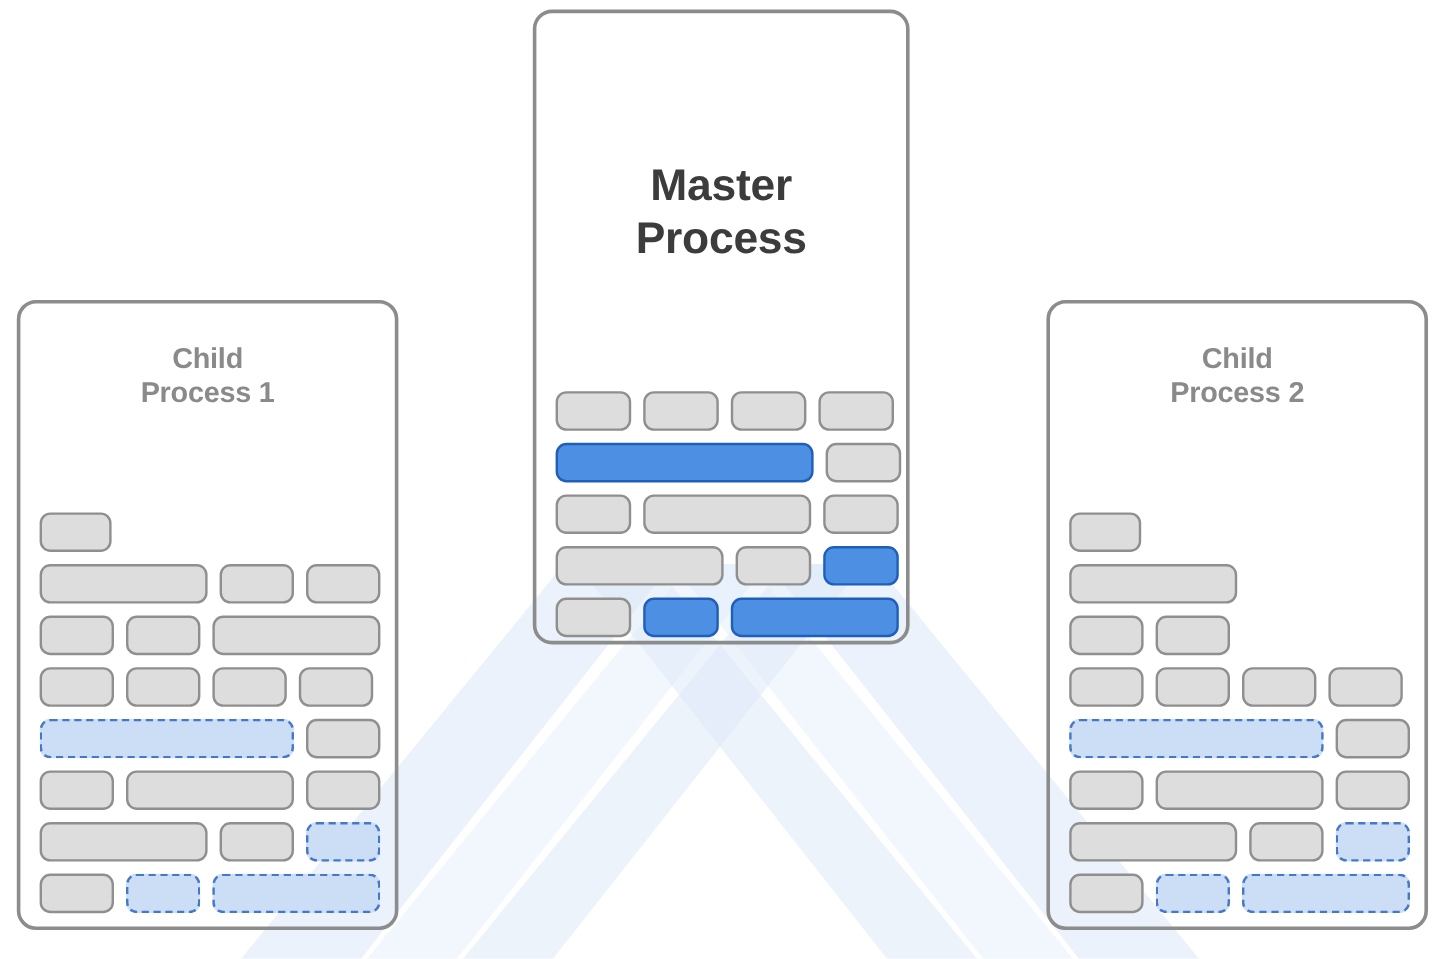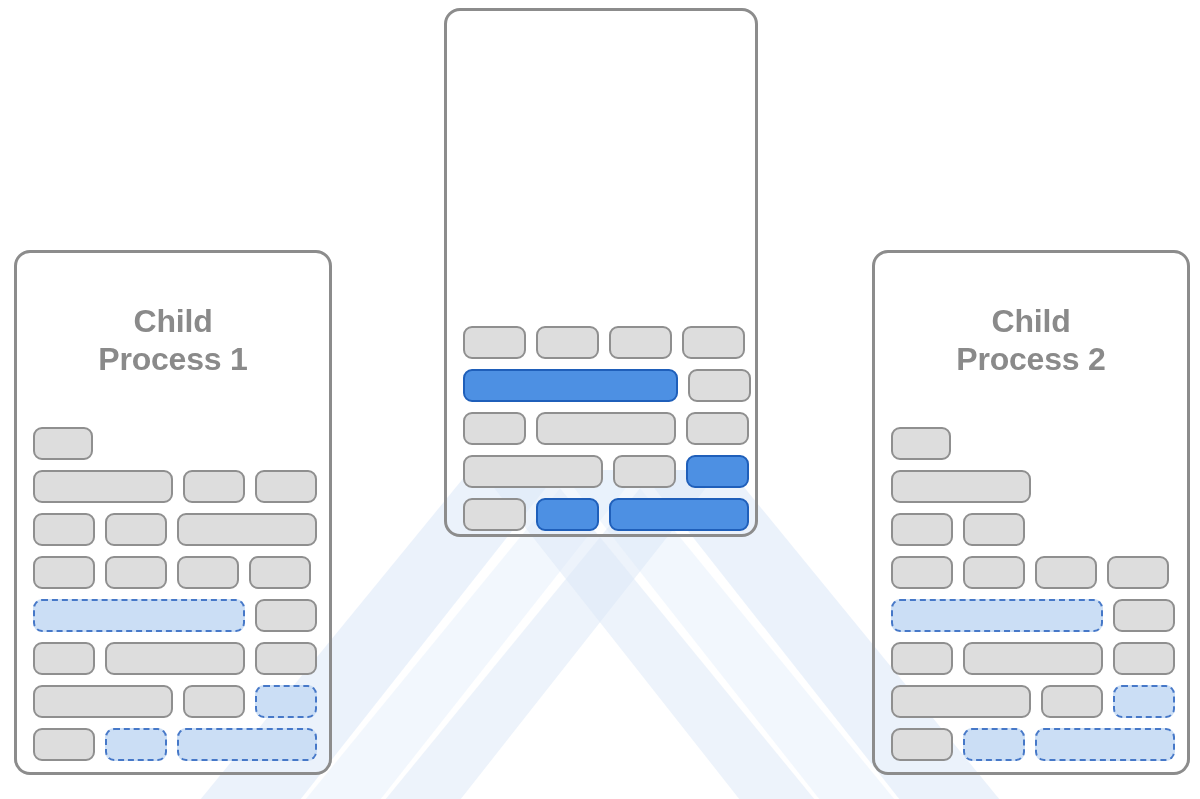--- a/index.html
+++ b/index.html
@@ -48,22 +48,22 @@
     white-space: pre-line;
   }
   .panel-title.master {
     color: #3c3c3c;
     font-size: 37px;
     top: 122px;
     text-shadow: 1px 1px 0 rgba(255,255,255,0.9);
   }
   .panel-title.child {
     color: #8a8a8a;
-    font-size: 32px;
-    top: 50px;
+    font-size: 24px;
+    top: 33px;
   }
 
   
   .block-rows {
     position: absolute;
     left: 0;
     width: 100%;
     box-sizing: border-box;
   }
   .block-row {
@@ -142,20 +142,22 @@
             <div class="block dashed" style="width: 62px; margin-right: 0px;"></div>
           </div>
           <div class="block-row" style="margin-bottom: 10px;">
             <div class="block gray" style="width: 62px; margin-right: 10px;"></div>
             <div class="block dashed" style="width: 62px; margin-right: 10px;"></div>
             <div class="block dashed" style="width: 140px; margin-right: 0px;"></div>
           </div>
         </div>
       </div>
       <div class="panel" style="left: 444px; top: 8px; width: 314px; height: 529px;">
+        <div class="panel-title master">Master
+Process</div>
         <div class="block-rows" style="top: 315px; padding-left: 16px; padding-right: 16px;">
           <div class="block-row" style="margin-bottom: 10px;">
             <div class="block gray" style="width: 63px; margin-right: 10px;"></div>
             <div class="block gray" style="width: 63px; margin-right: 10px;"></div>
             <div class="block gray" style="width: 63px; margin-right: 10px;"></div>
             <div class="block gray" style="width: 63px; margin-right: 0px;"></div>
           </div>
           <div class="block-row" style="margin-bottom: 10px;">
             <div class="block blue" style="width: 215px; margin-right: 10px;"></div>
             <div class="block gray" style="width: 63px; margin-right: 0px;"></div>

